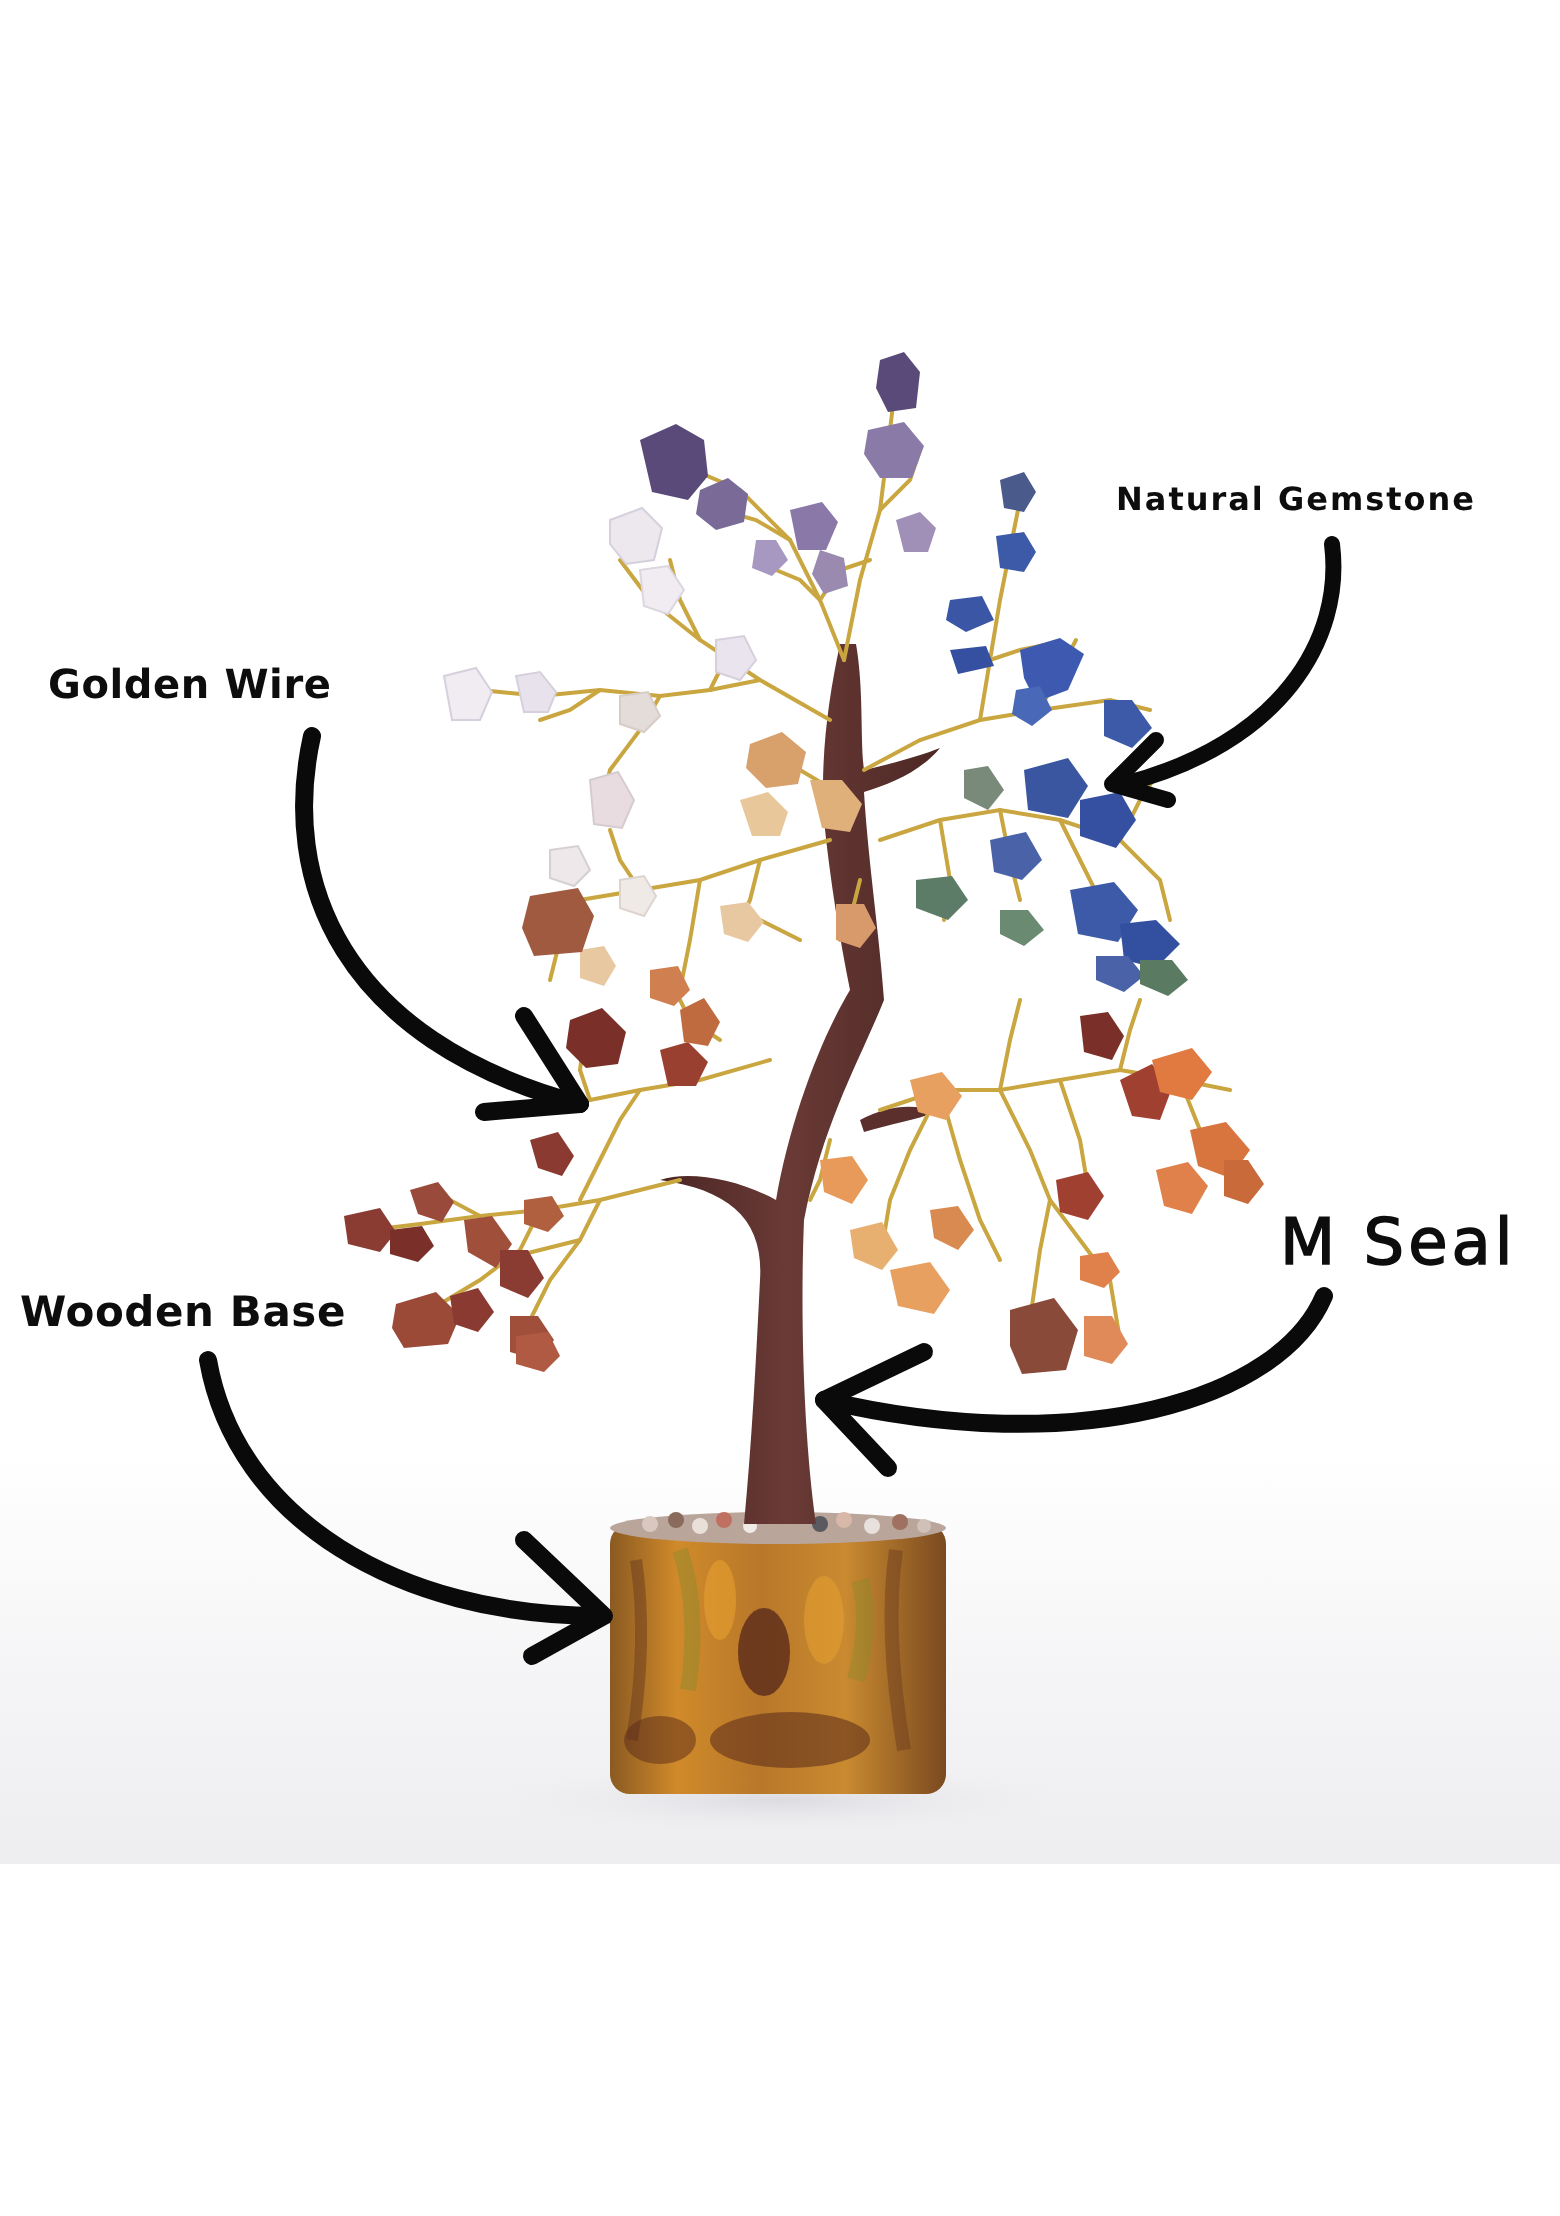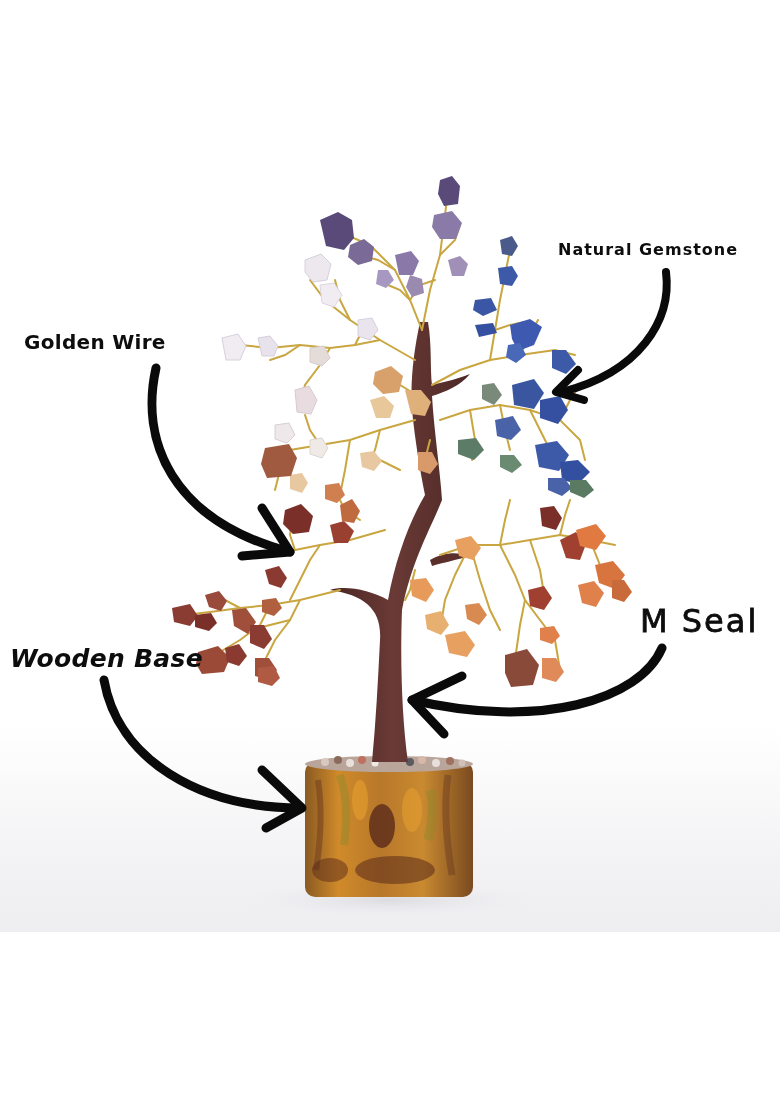--- a/index.html
+++ b/index.html
@@ -41,21 +41,21 @@
       position: absolute;
       color: #0d0d0d;
       font-weight: bold;
       font-family: "DejaVu Sans", sans-serif;
       white-space: nowrap;
       letter-spacing: 0.3px;
     }
     .lbl-gem { left: 558px; top: 240px; font-size: 16px; letter-spacing: 1px; }
     .lbl-wire { left: 24px; top: 330px; font-size: 20px; }
     .lbl-seal { left: 608px; top: 602px; font-size: 32px; font-weight: normal; letter-spacing: 2px; margin-left: 32px; -webkit-text-stroke: 0.8px #0d0d0d; }
-    .lbl-base { left: 10px; top: 644px; font-size: 25px; font-style: italic; }
+    .lbl-base { left: 10px; top: 644px; font-size: 21px; }
   </style>
 </head>
 <body>
 
 <div class="photo"></div>
 <div class="bottom-blank"></div>
 
 <svg class="scene" viewBox="0 0 780 932" xmlns="http://www.w3.org/2000/svg">
   <defs>
     <linearGradient id="trunkGrad" x1="0" x2="1" y1="0" y2="0">

